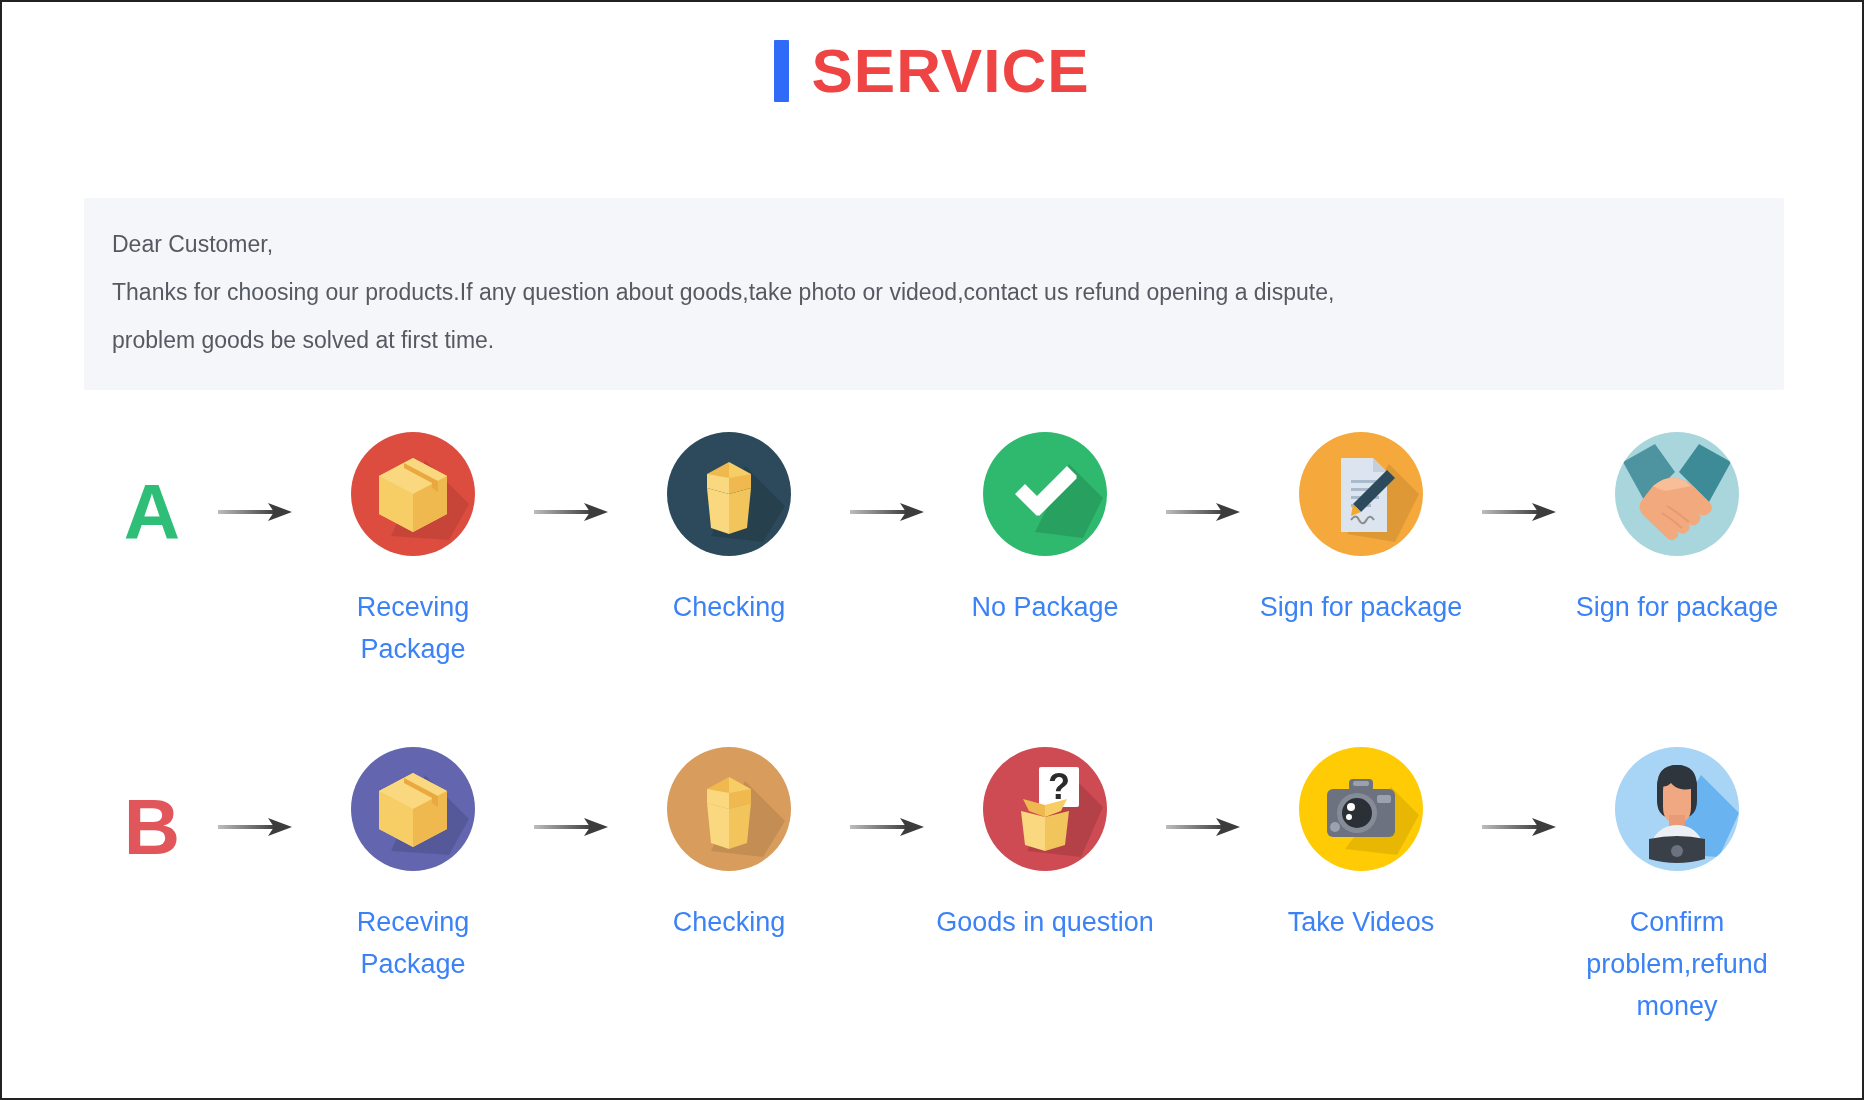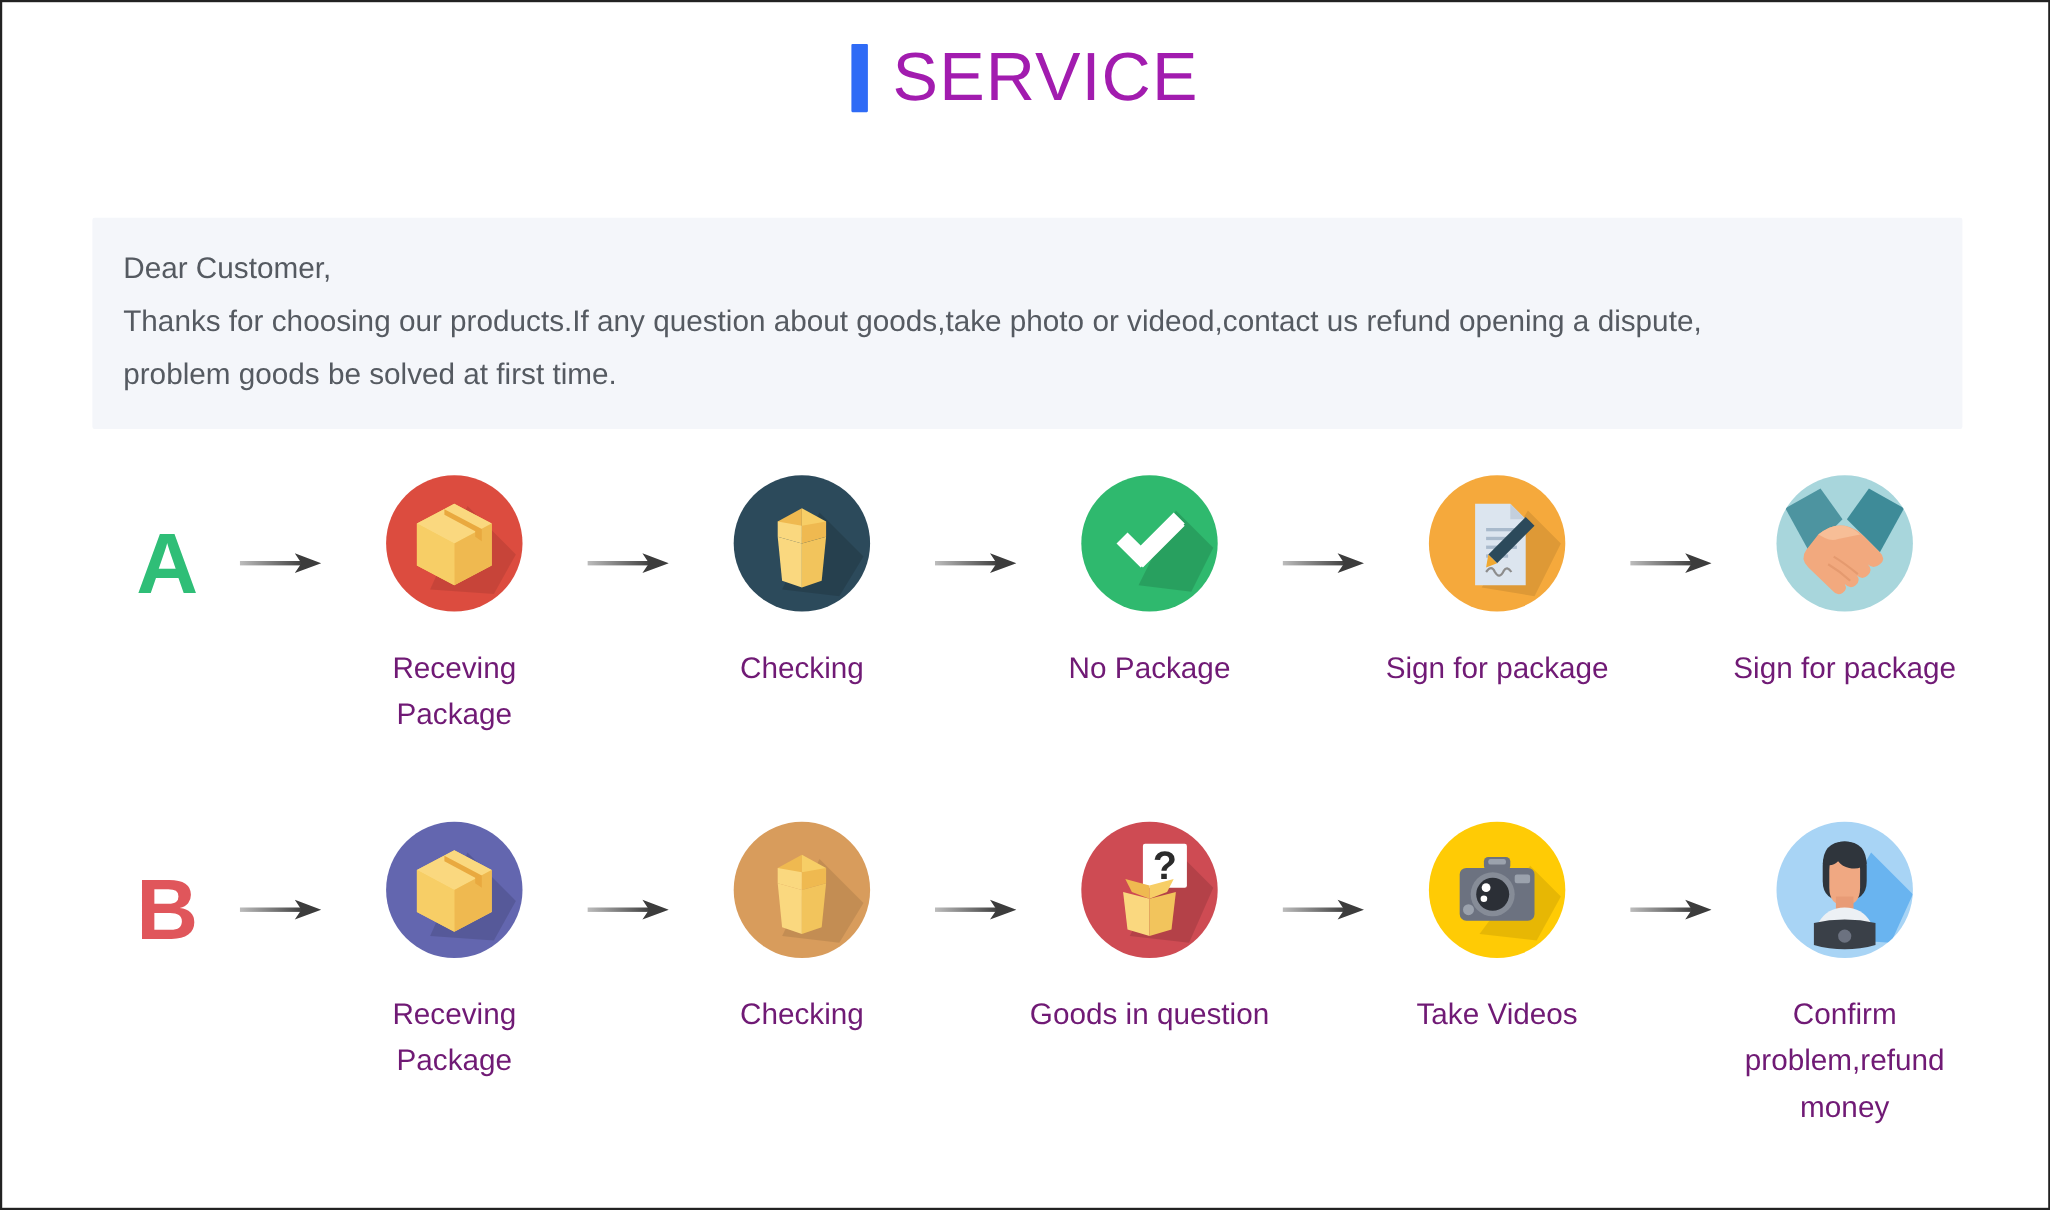--- a/index.html
+++ b/index.html
@@ -33,41 +33,41 @@
   }
   .title-bar {
     width: 15px;
     height: 62px;
     background: #2F6BF6;
     margin-right: 22px;
     border-radius: 1px;
   }
   .title-text {
     font-size: 62px;
-    font-weight: normal;
+    font-weight: bold;
     letter-spacing: 1px;
-    color: #a21caf;
+    color: #ef4444;
     line-height: 1;
     font-family: "Liberation Sans", sans-serif;
   }
 
   
   .notice {
     position: absolute;
     left: 82px;
     top: 196px;
     width: 1700px;
     box-sizing: border-box;
     background: #F4F6FA;
     padding: 22px 28px 26px 28px;
     border-radius: 2px;
   }
   .notice p {
     margin: 0;
-    font-size: 27px;
+    font-size: 23px;
     line-height: 48px;
     color: #555a61;
     font-family: "Liberation Sans", sans-serif;
     white-space: nowrap;
   }
 
   
   .flow {
     position: absolute;
     left: 95px;
@@ -122,21 +122,21 @@
     position: relative;
     overflow: hidden;
     display: flex;
     align-items: center;
     justify-content: center;
   }
   .icon-circle svg { display: block; }
   .step-label {
     margin-top: 30px;
     font-size: 27px;
-    color: #701a75;
+    color: #3b82f6;
     text-align: center;
     line-height: 42px;
     max-width: 290px;
     font-family: "Liberation Sans", sans-serif;
   }
 </style>
 </head>
 <body>
 
 <div class="page">

